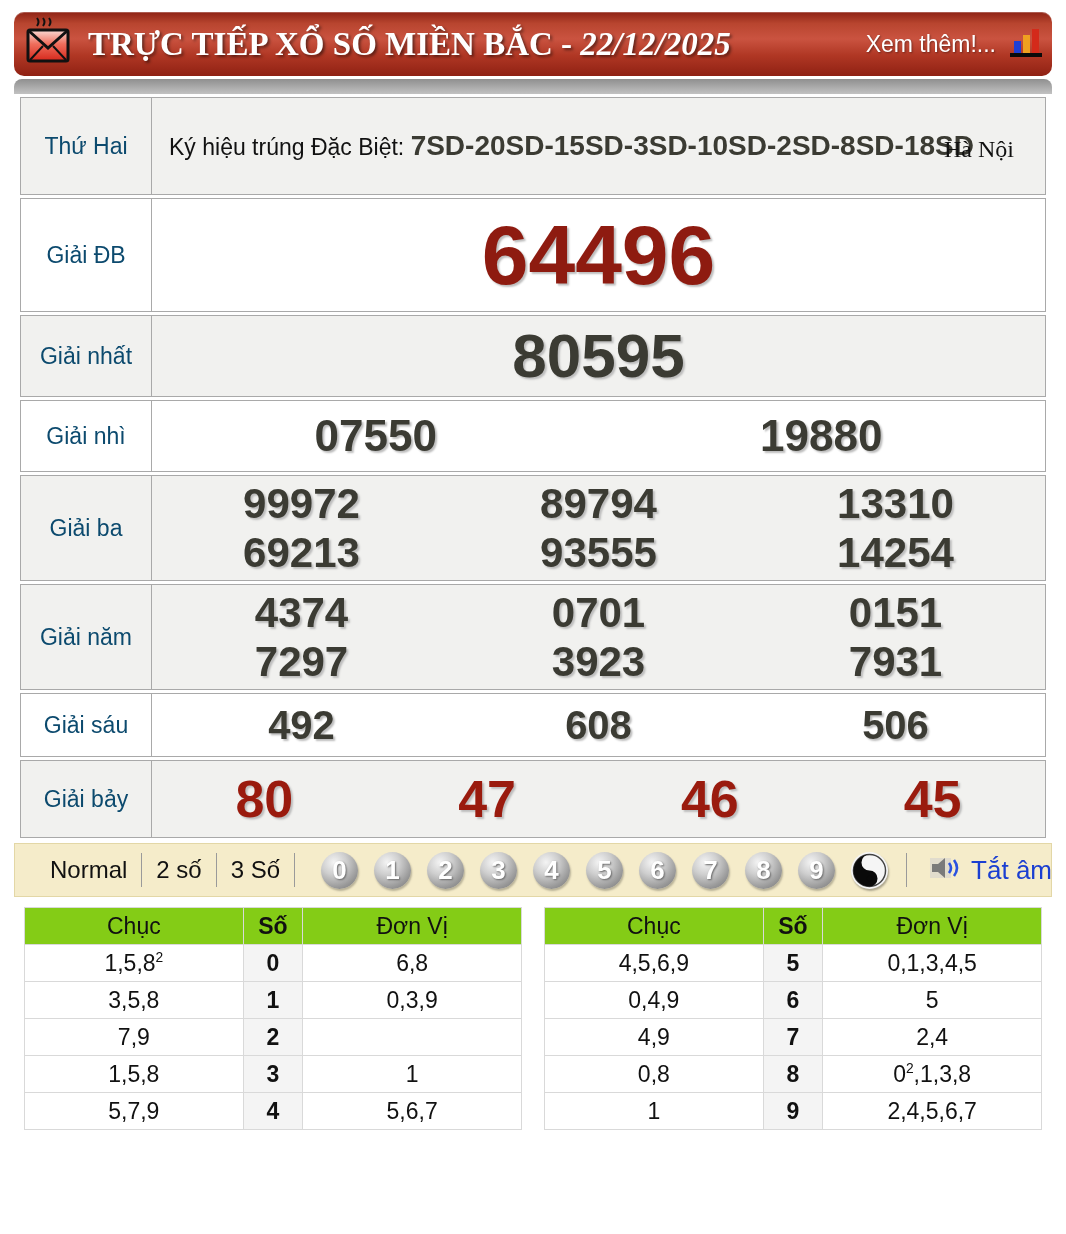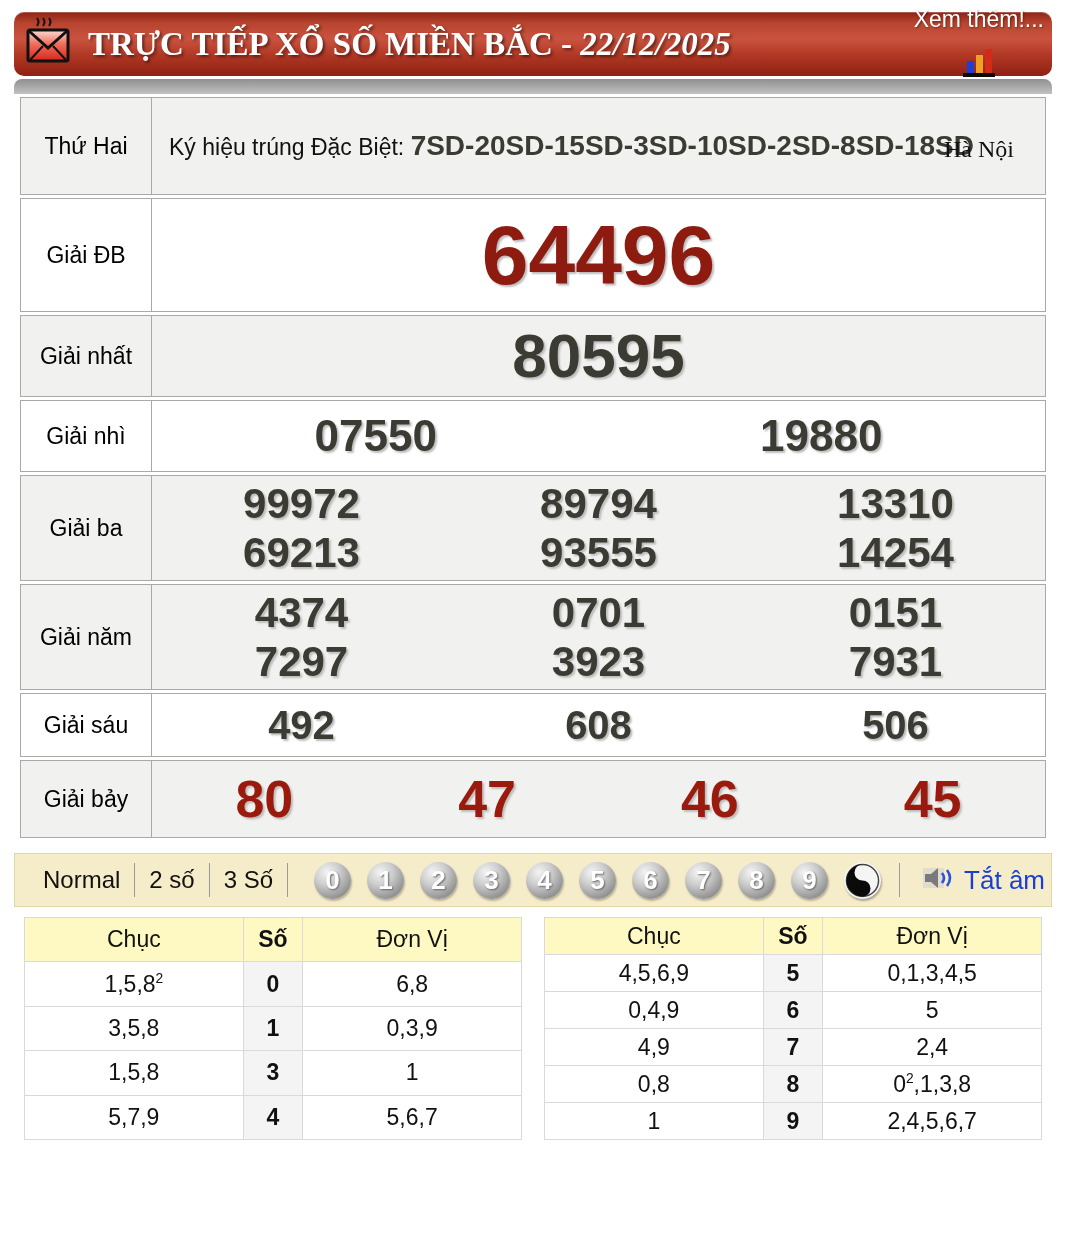--- a/index.html
+++ b/index.html
@@ -7,29 +7,29 @@
   .widget{width:1038px;margin:0 auto;padding-top:12px;}
 
   
   .header{height:64px;border-radius:10px;display:flex;align-items:center;padding:0 8px;
     background:linear-gradient(180deg,#8e2315 0%,#b8452f 18%,#ca5340 42%,#b03724 68%,#8f2113 100%);
     box-shadow:inset 0 1px 0 rgba(255,255,255,.25);}
   .env{flex:0 0 auto;}
   .title{flex:1 1 auto;margin-left:14px;color:#fff;font-family:"Liberation Serif","DejaVu Serif",serif;
     font-weight:bold;font-size:33px;white-space:nowrap;text-shadow:2px 2px 3px rgba(0,0,0,.5);}
   .title .date{font-style:italic;}
-  .hdr-right{display:flex;align-items:center;gap:12px;flex-direction:column;}
+  .hdr-right{display:flex;align-items:center;gap:12px;}
   .more{color:#fff;font-size:23px;cursor:pointer;text-shadow:1px 1px 2px rgba(0,0,0,.4);}
   .strip-top{height:15px;margin-top:3px;border-radius:8px 8px 0 0;
     background:linear-gradient(180deg,#8f8f8f,#c2c2c2);}
 
   
   table.prize{width:calc(100% - 12px);margin:0 6px;border-collapse:separate;border-spacing:0 3px;}
   table.prize td{vertical-align:middle;}
-  td.plabel{width:128px;text-align:center;font-size:23px;color:#000000;
+  td.plabel{width:128px;text-align:center;font-size:23px;color:#0c4a6e;
     border:1px solid #a9a9a9;}
   td.pcontent{border:1px solid #a9a9a9;border-left:none;}
   tr.bg-g td{background:#f1f1ef;}
   tr.bg-w td{background:#ffffff;}
   tr.h-info td{height:94px;}
   tr.h-db td{height:110px;}
   tr.h-nhat td{height:78px;}
   tr.h-nhi td{height:68px;}
   tr.h-2line td{height:102px;}
   tr.h-sau td{height:60px;}
@@ -47,39 +47,39 @@
   .cols4{grid-template-columns:1fr 1fr 1fr 1fr;}
   .num{text-align:center;font-weight:bold;color:#3b3b33;text-shadow:2px 2px 2px #bdbdbd;}
   .n-xl{font-size:84px;line-height:1.0;color:#8e1b10;}
   .n-lg{font-size:62px;line-height:1.0;}
   .n-md{font-size:44px;line-height:1.0;}
   .n-std{font-size:42px;line-height:49px;}
   .n-sm{font-size:40px;line-height:1.0;}
   .n-7{font-size:52px;line-height:1.0;color:#9a1b0e;}
 
   
-  .controls{height:52px;margin-top:12px;background:#f5ecca;border:1px solid #e3d7a6;
-    display:flex;align-items:center;padding:0 14px;}
+  .controls{height:52px;margin-top:2px;background:#f5ecca;border:1px solid #e3d7a6;
+    display:flex;align-items:center;padding:0 21px;}
   .mode{font-size:24px;color:#111;padding:0 14px;cursor:pointer;white-space:nowrap;}
   .vdiv{width:1px;height:34px;background:#9a9a9a;flex:0 0 auto;}
   .balls{display:flex;align-items:center;gap:16px;margin-left:26px;margin-right:18px;}
   .ball{width:37px;height:37px;border-radius:50%;flex:0 0 auto;display:flex;align-items:center;justify-content:center;
     background:radial-gradient(circle at 35% 28%,#f4f4f4 0%,#cecece 35%,#969696 72%,#747474 100%);
     color:#fff;font-weight:bold;font-size:26px;cursor:pointer;text-shadow:1px 1px 2px #666;
     box-shadow:1px 2px 2px rgba(0,0,0,.25);}
   .ball.yy{background:#f5f5f5;box-shadow:1px 2px 2px rgba(0,0,0,.3);}
   .sound{display:flex;align-items:center;gap:8px;margin-left:22px;}
   .mute{color:#1b3fd1;font-size:26px;cursor:pointer;text-decoration:none;white-space:nowrap;}
 
   
   .summary{display:flex;gap:22px;margin:10px 10px 0 10px;}
   table.sum{flex:1 1 0;border-collapse:collapse;background:#fff;}
   table.sum th,table.sum td{border:1px solid #d9d9d9;height:36px;text-align:center;
     font-size:23px;color:#111;padding:0 4px;}
-  table.sum th{background:#fef9c3;font-weight:normal;}
+  table.sum th{background:#84cc16;font-weight:normal;}
   table.sum th.so{font-weight:bold;}
   td.c-chuc,td.c-donvi{width:44%;background:#fff;}
   td.c-so{width:12%;background:#f4f4f4;font-weight:bold;}
   sup{font-size:60%;}
 </style>
 </head>
 <body>
 
 <div class="widget">
 
@@ -261,20 +261,25 @@
         <td class="c-chuc"><span>1,5,8</span><sup>2</sup><span></span></td>
         <td class="c-so">0</td>
         <td class="c-donvi"><span>6,8</span><sup></sup><span></span></td>
       </tr>
       <tr>
         <td class="c-chuc"><span>3,5,8</span><sup></sup><span></span></td>
         <td class="c-so">1</td>
         <td class="c-donvi"><span>0,3,9</span><sup></sup><span></span></td>
       </tr>
       <tr>
+        <td class="c-chuc"><span>7,9</span><sup></sup><span></span></td>
+        <td class="c-so">2</td>
+        <td class="c-donvi"><span></span><sup></sup><span></span></td>
+      </tr>
+      <tr>
         <td class="c-chuc"><span>1,5,8</span><sup></sup><span></span></td>
         <td class="c-so">3</td>
         <td class="c-donvi"><span>1</span><sup></sup><span></span></td>
       </tr>
       <tr>
         <td class="c-chuc"><span>5,7,9</span><sup></sup><span></span></td>
         <td class="c-so">4</td>
         <td class="c-donvi"><span>5,6,7</span><sup></sup><span></span></td>
       </tr>
     </tbody>

